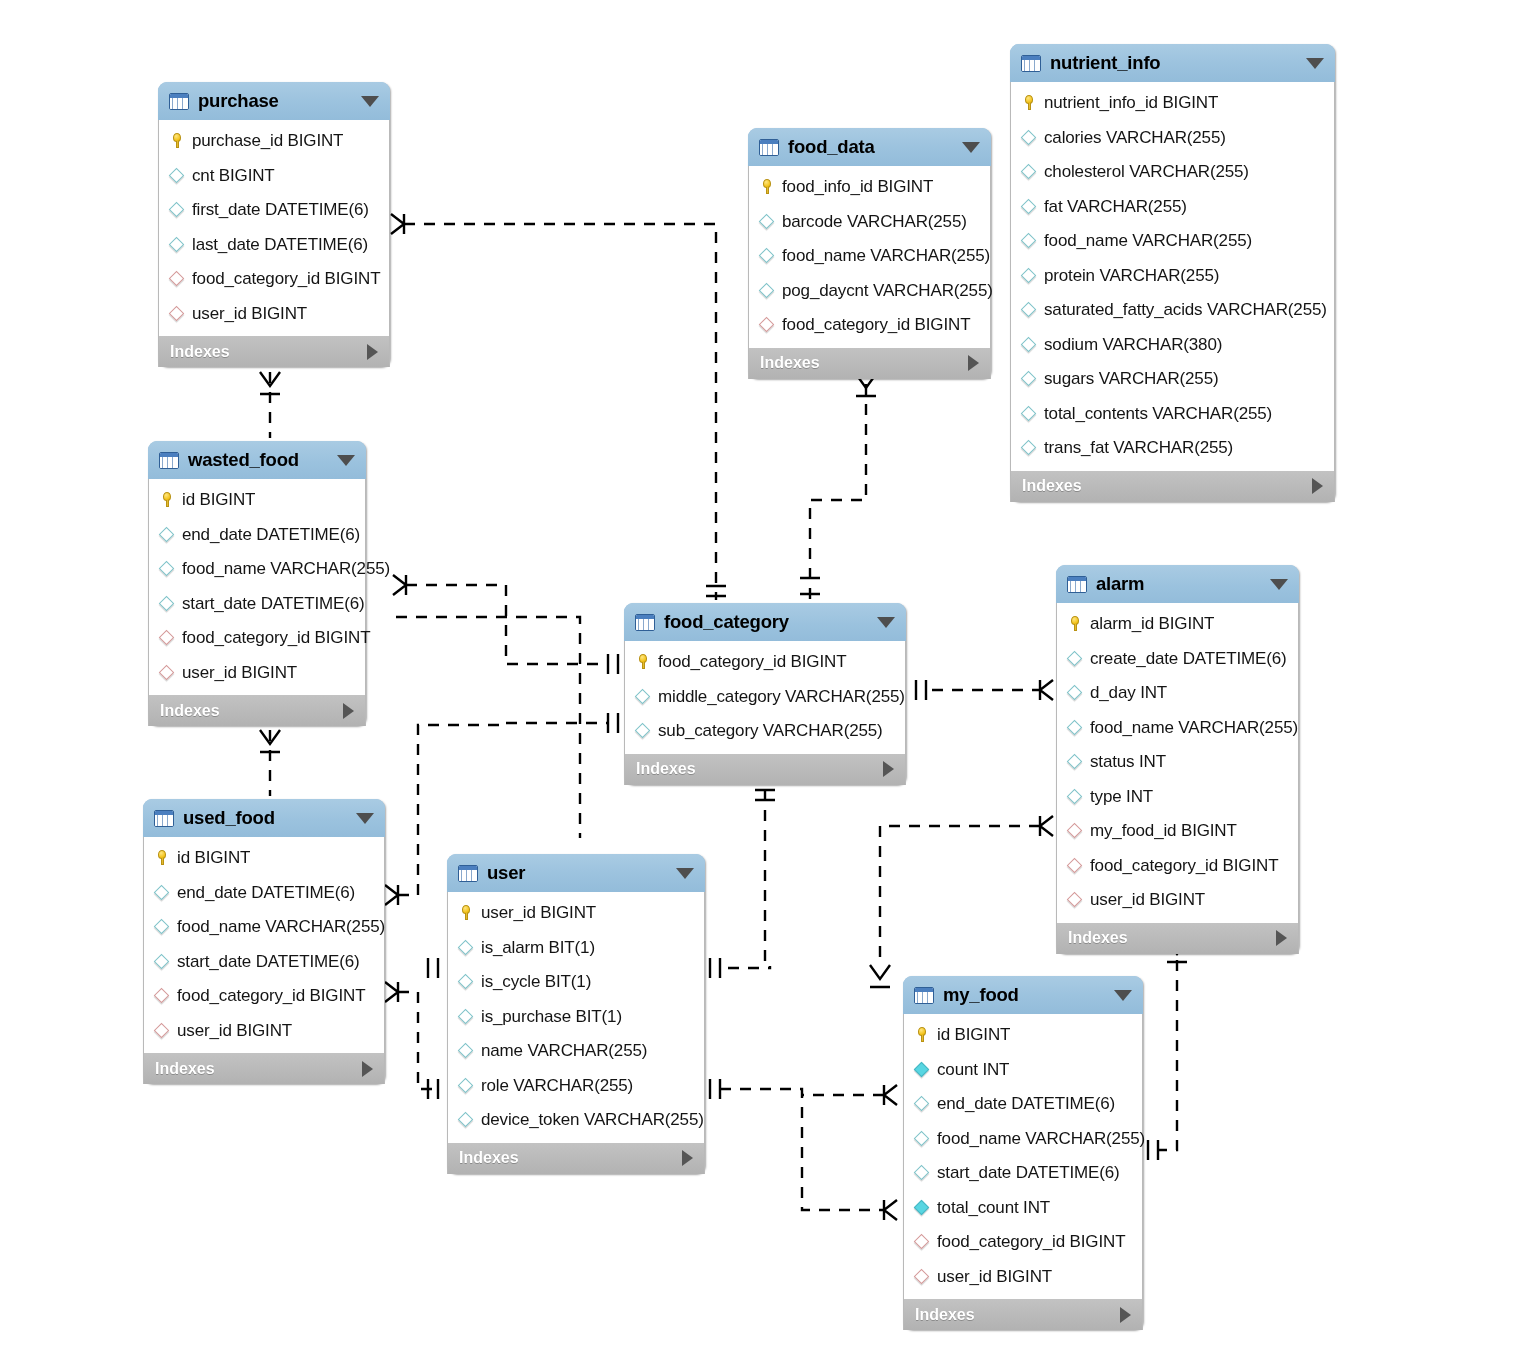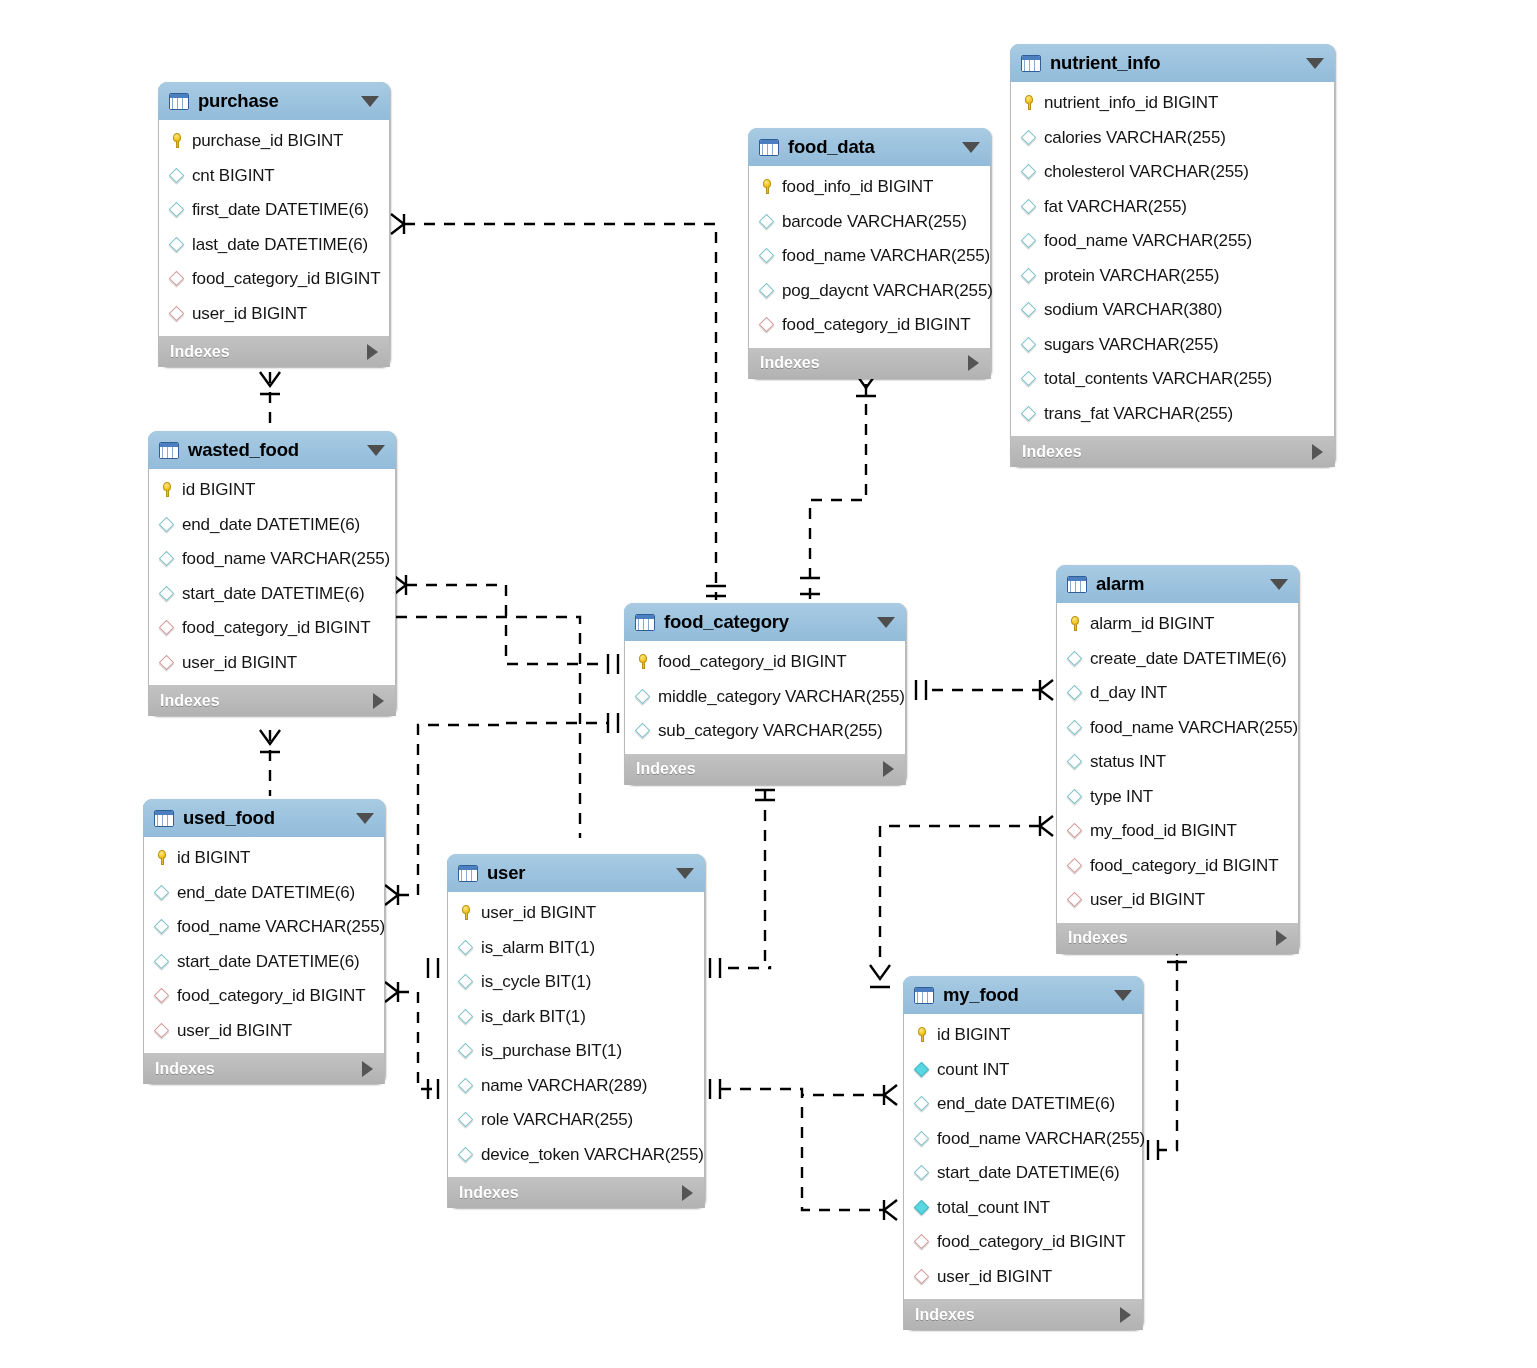--- a/index.html
+++ b/index.html
@@ -380,41 +380,45 @@
           <div class="col">
             <span class="mk mk-dia"></span>
             <span class="col-name">food_name VARCHAR(255)</span>
           </div>
           <div class="col">
             <span class="mk mk-dia"></span>
             <span class="col-name">protein VARCHAR(255)</span>
           </div>
           <div class="col">
             <span class="mk mk-dia"></span>
+            <span class="col-name">saturated_fatty_acids VARCHAR(255)</span>
+          </div>
+          <div class="col">
+            <span class="mk mk-dia"></span>
             <span class="col-name">sodium VARCHAR(380)</span>
           </div>
           <div class="col">
             <span class="mk mk-dia"></span>
             <span class="col-name">sugars VARCHAR(255)</span>
           </div>
           <div class="col">
             <span class="mk mk-dia"></span>
             <span class="col-name">total_contents VARCHAR(255)</span>
           </div>
           <div class="col">
             <span class="mk mk-dia"></span>
             <span class="col-name">trans_fat VARCHAR(255)</span>
           </div>
         </div>
         <div class="tbl-idx">
           <span class="tbl-idx-label">Indexes</span>
           <span class="idx-arrow"></span>
         </div>
       </div>
-      <div class="tbl" style="left: 148px; top: 431px; width: 248px;">
+      <div class="tbl" style="left: 148px; top: 441px; width: 218px;">
         <div class="tbl-head">
           <span class="tbl-icon"></span>
           <span class="tbl-title">wasted_food</span>
           <span class="caret"></span>
         </div>
         <div class="tbl-body">
           <div class="col">
             <span class="mk mk-key"></span>
             <span class="col-name">id BIGINT</span>
           </div>
@@ -569,29 +573,25 @@
           <div class="col">
             <span class="mk mk-dia"></span>
             <span class="col-name">is_alarm BIT(1)</span>
           </div>
           <div class="col">
             <span class="mk mk-dia"></span>
             <span class="col-name">is_cycle BIT(1)</span>
           </div>
           <div class="col">
             <span class="mk mk-dia"></span>
-            <span class="col-name">is_dark BIT(1)</span>
-          </div>
-          <div class="col">
-            <span class="mk mk-dia"></span>
             <span class="col-name">is_purchase BIT(1)</span>
           </div>
           <div class="col">
             <span class="mk mk-dia"></span>
-            <span class="col-name">name VARCHAR(289)</span>
+            <span class="col-name">name VARCHAR(255)</span>
           </div>
           <div class="col">
             <span class="mk mk-dia"></span>
             <span class="col-name">role VARCHAR(255)</span>
           </div>
           <div class="col">
             <span class="mk mk-dia"></span>
             <span class="col-name">device_token VARCHAR(255)</span>
           </div>
         </div>

